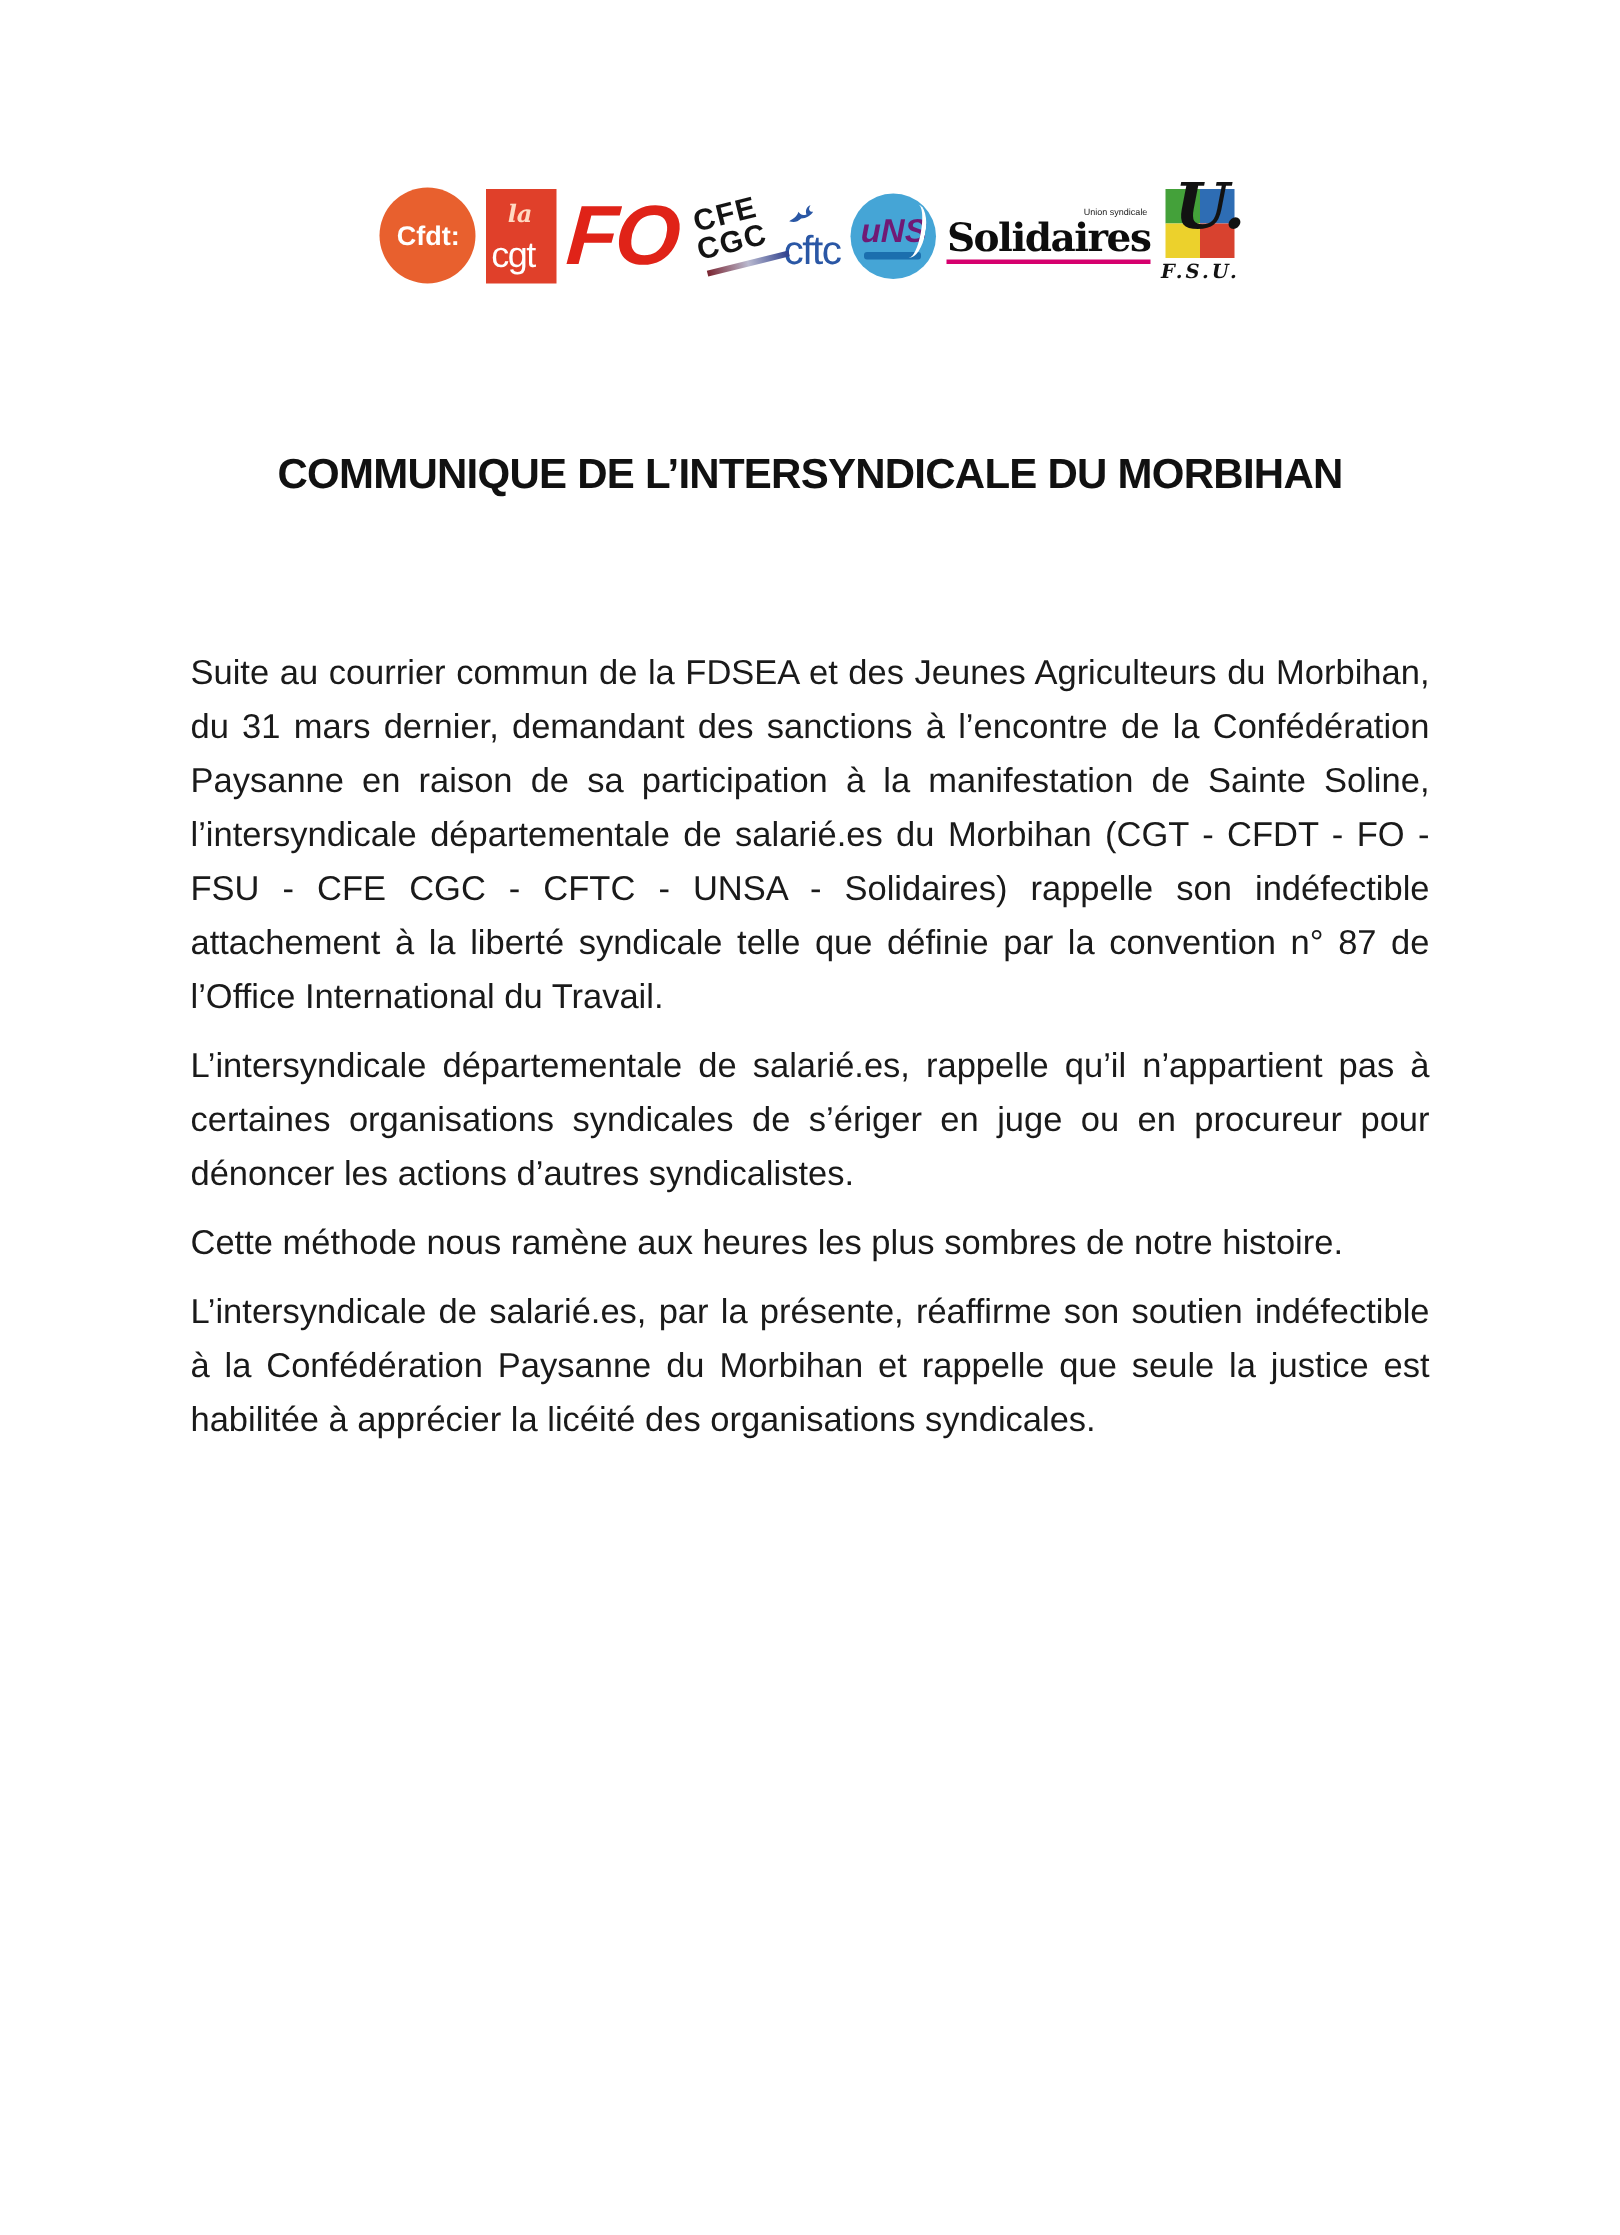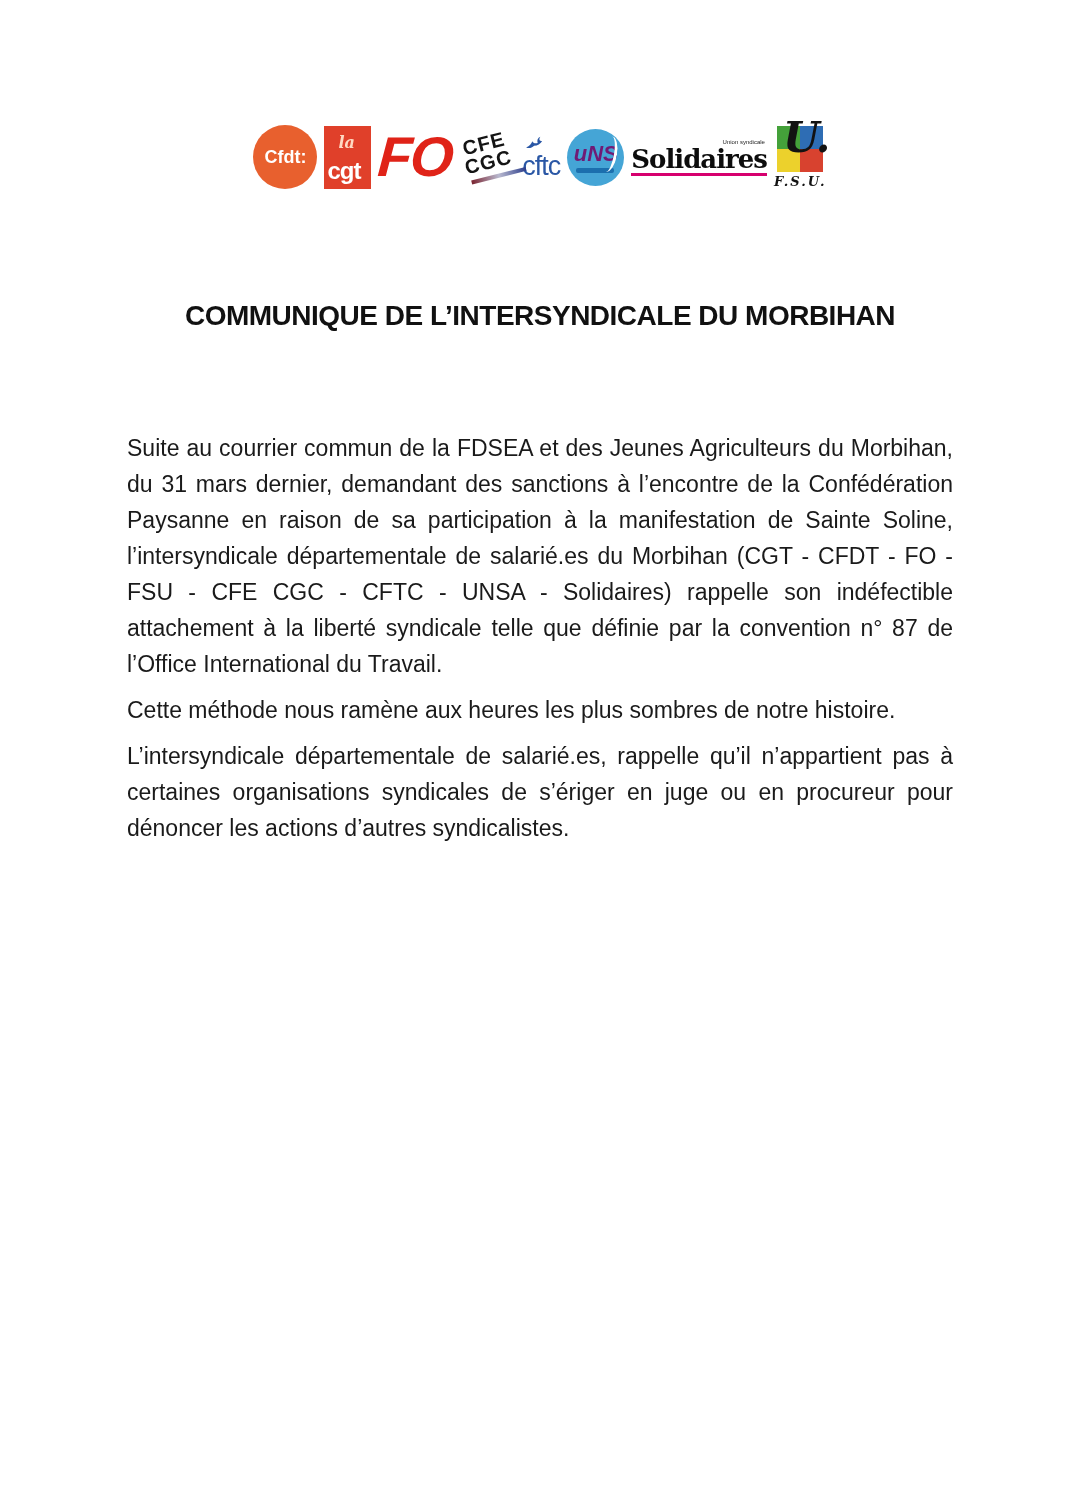--- a/index.html
+++ b/index.html
@@ -32,21 +32,21 @@
   .cgt-box {
     width: 47px; height: 63px; background: #e0402a; position: relative;
   }
   .cgt-script {
     position: absolute; top: 7px; left: 14px;
     font-family: "DejaVu Serif", serif; font-style: italic;
     color: #ffd9c2; font-size: 16px; font-weight: bold;
   }
   .cgt-main {
     position: absolute; bottom: 4px; left: 3px;
-    color: #ffffff; font-weight: bold; font-size: 24px; letter-spacing: -1px; margin-top: 29px;
+    color: #ffffff; font-weight: normal; font-size: 24px; letter-spacing: -1px; margin-top: 29px;
   }
 
   
   .fo-text {
     color: #e02318; font-weight: bold; font-style: italic;
     font-size: 56px; line-height: 56px; letter-spacing: -2px;
     transform: skewX(-4deg);
   }
 
   
@@ -194,18 +194,19 @@
       <span class="fsu-u">U.</span>
       <span class="fsu-sub">F.S.U.</span>
     </div>
 
   </div>
 
   <div class="doc-title">COMMUNIQUE DE L’INTERSYNDICALE DU MORBIHAN</div>
 
   <div class="doc-body">
     <p>Suite au courrier commun de la FDSEA et des Jeunes Agriculteurs du Morbihan, du 31 mars dernier, demandant des sanctions à l’encontre de la Confédération Paysanne en raison de sa participation à la manifestation de Sainte Soline, l’intersyndicale départementale de salarié.es du Morbihan (CGT - CFDT - FO - FSU - CFE CGC - CFTC - UNSA - Solidaires) rappelle son indéfectible attachement à la liberté syndicale telle que définie par la convention n° 87 de l’Office International du Travail.</p>
+    <p>L’intersyndicale départementale de salarié.es, rappelle qu’il n’appartient pas à certaines organisations syndicales de s’ériger en juge ou en procureur pour dénoncer les actions d’autres syndicalistes.</p>
     <p>Cette méthode nous ramène aux heures les plus sombres de notre histoire.</p>
-    <p>L’intersyndicale départementale de salarié.es, rappelle qu’il n’appartient pas à certaines organisations syndicales de s’ériger en juge ou en procureur pour dénoncer les actions d’autres syndicalistes.</p>
+    <p>L’intersyndicale de salarié.es, par la présente, réaffirme son soutien indéfectible à la Confédération Paysanne du Morbihan et rappelle que seule la justice est habilitée à apprécier la licéité des organisations syndicales.</p>
   </div>
 
 
 </div>
 
 </body></html>

